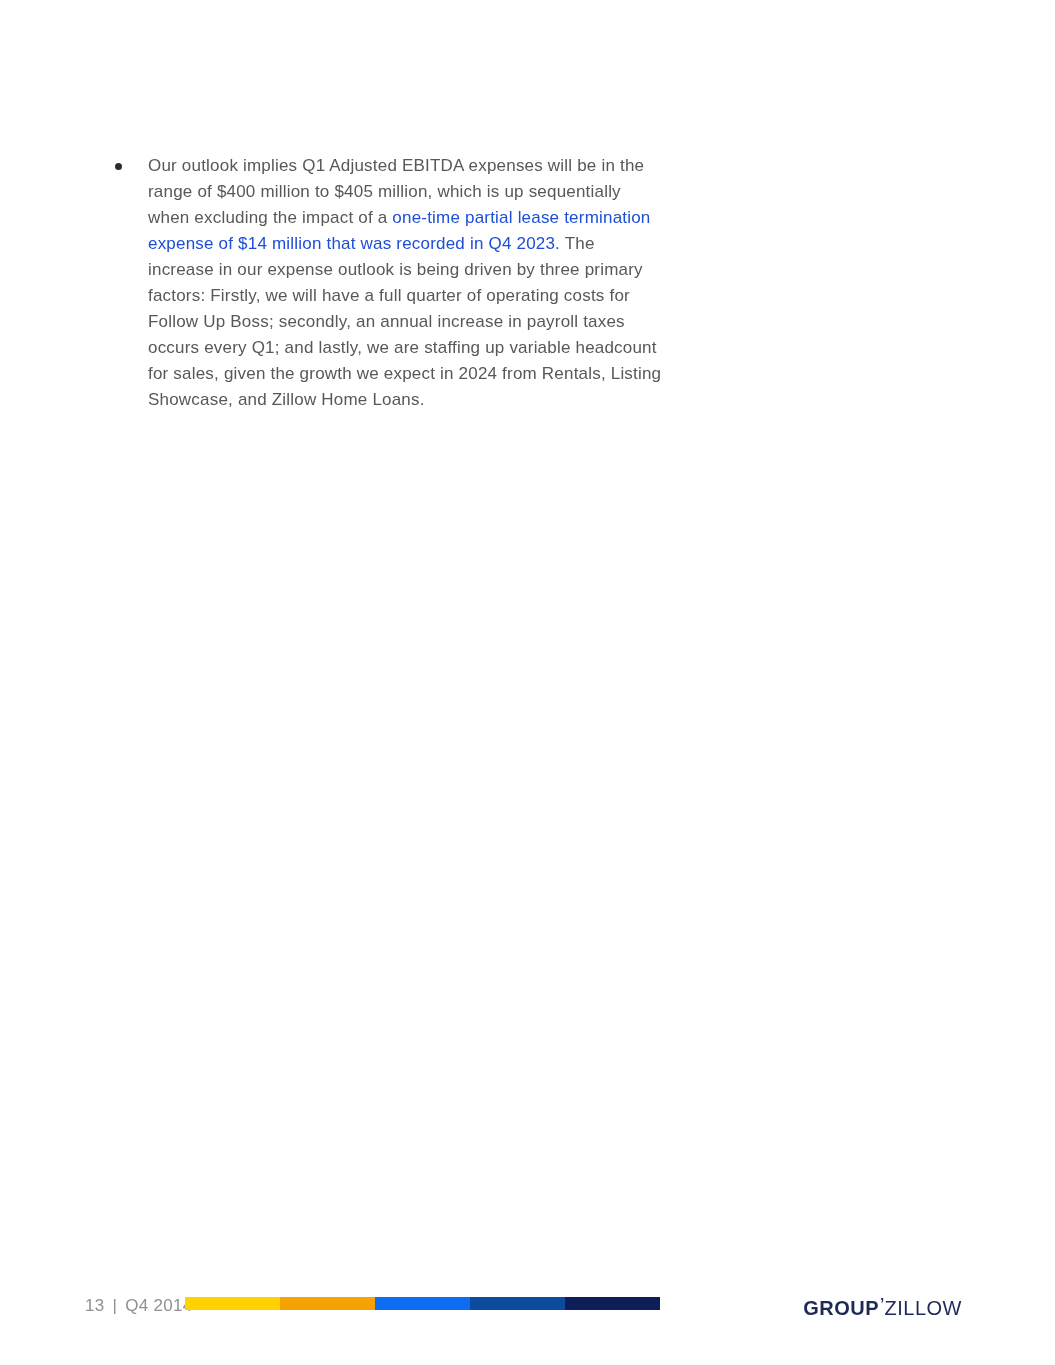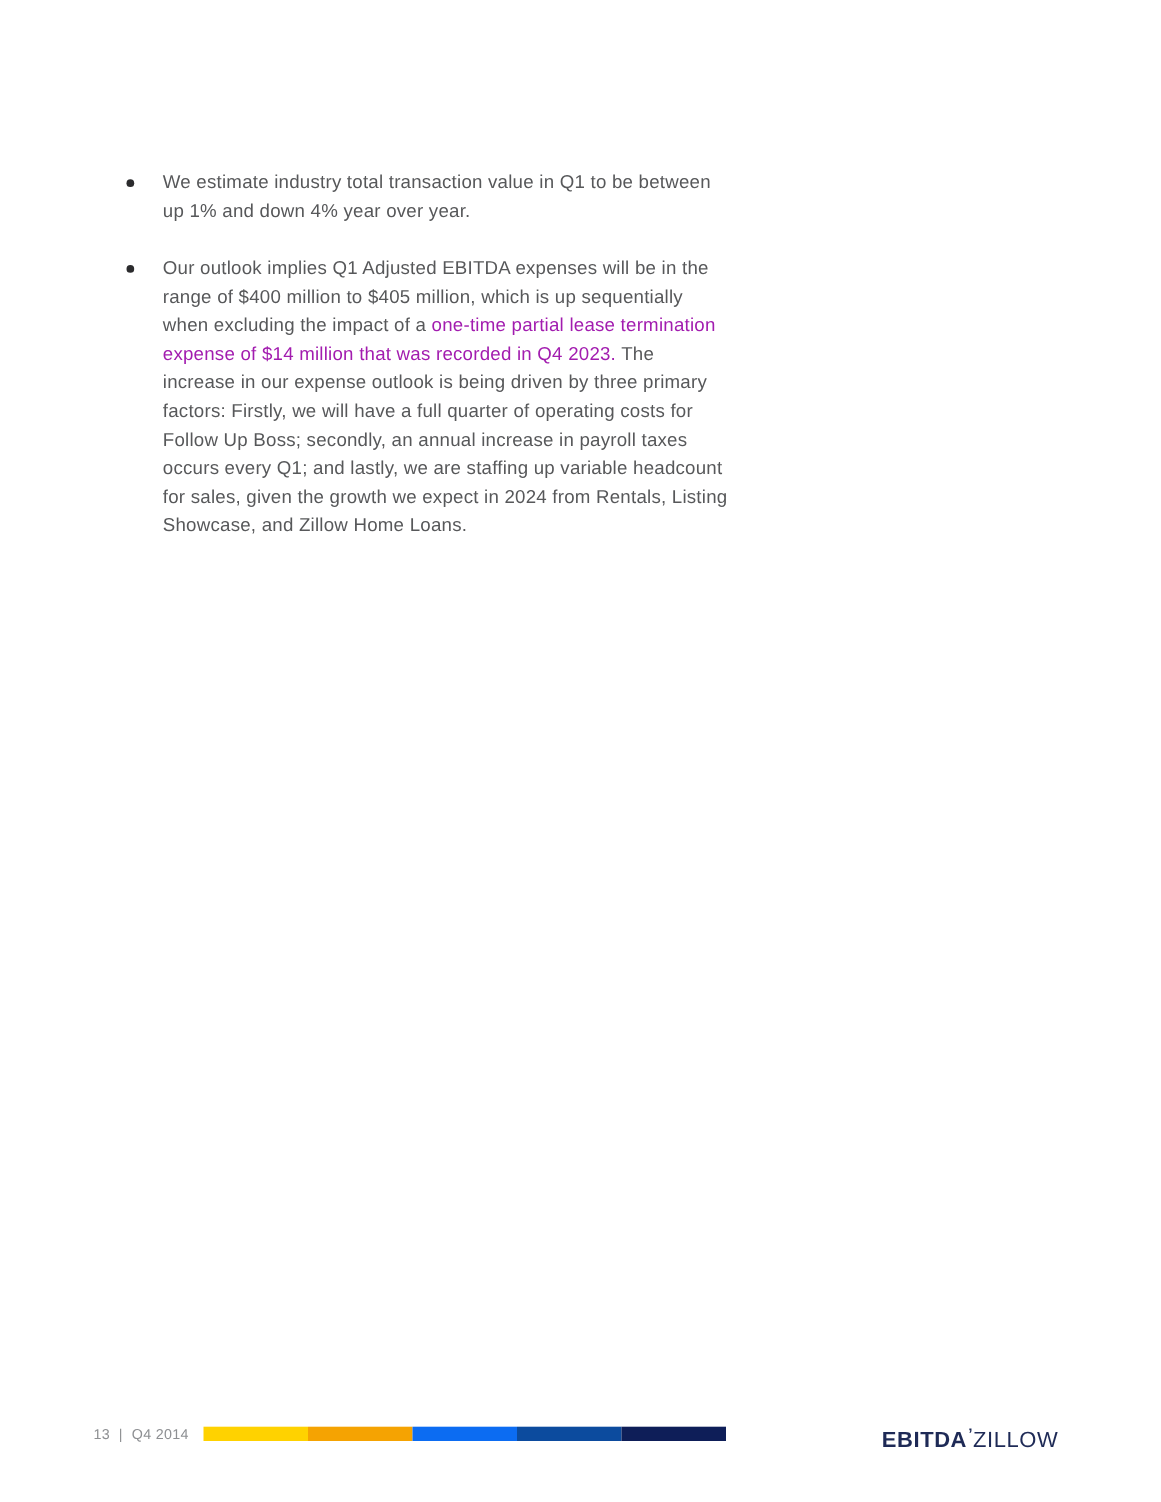--- a/index.html
+++ b/index.html
@@ -43,39 +43,39 @@
   }
   .bullet-text {
     margin-left: 26px;
     width: 515px;
     font-size: 17px;
     line-height: 26px;
     letter-spacing: 0.2px;
     color: #57585a;
   }
   .emphasis {
-    color: #a21caf;
+    color: #1d4ed8;
   }
 
   
   .footer {
     position: absolute;
     left: 0;
     top: 1290px;
     width: 1055px;
     height: 30px;
   }
   .footer-pagelabel {
     position: absolute;
     left: 85px;
     top: 6px;
     display: flex;
     gap: 8px;
     align-items: baseline;
-    font-size: 13px;
+    font-size: 17px;
     letter-spacing: 0.3px;
     color: #8e9093;
     white-space: nowrap;
   }
   .footer-bar {
     position: absolute;
     left: 185px;
     top: 7px;
     width: 475px;
     height: 13px;
@@ -110,24 +110,20 @@
   }
 </style>
 </head>
 <body>
 
 <div class="page">
 
   <div class="content">
     <ul class="bullet-list">
 
-      <li class="bullet-item">
-        <span class="bullet-dot"></span>
-        <span class="bullet-text"><span>We estimate industry total transaction value in Q1 to be between up 1% and down 4% year over year.</span></span>
-      </li>
 
       <li class="bullet-item">
         <span class="bullet-dot"></span>
         <span class="bullet-text"><span>Our outlook implies Q1 Adjusted EBITDA expenses will be in the range of $400 million to $405 million, which is up sequentially when excluding the impact of a </span><span class="emphasis">one-time partial lease termination expense of $14 million that was recorded in Q4 2023.</span><span> The increase in our expense outlook is being driven by three primary factors: Firstly, we will have a full quarter of operating costs for Follow Up Boss; secondly, an annual increase in payroll taxes occurs every Q1; and lastly, we are staffing up variable headcount for sales, given the growth we expect in 2024 from Rentals, Listing Showcase, and Zillow Home Loans.</span></span>
       </li>
 
     </ul>
   </div>
 
   <div class="footer">
@@ -139,17 +135,17 @@
     </div>
 
     <div class="footer-bar">
       <span class="seg" style="background: rgb(255, 210, 0);"></span>
       <span class="seg" style="background: rgb(245, 163, 2);"></span>
       <span class="seg" style="background: rgb(12, 108, 242);"></span>
       <span class="seg" style="background: rgb(12, 75, 158);"></span>
       <span class="seg" style="background: rgb(14, 30, 88);"></span>
     </div>
 
-    <div class="footer-logo"><span class="logo-zillow">EBITDA</span><span class="logo-mark">’</span><span class="logo-group">ZILLOW</span></div>
+    <div class="footer-logo"><span class="logo-zillow">GROUP</span><span class="logo-mark">’</span><span class="logo-group">ZILLOW</span></div>
 
   </div>
 
 </div>
 
 </body></html>

